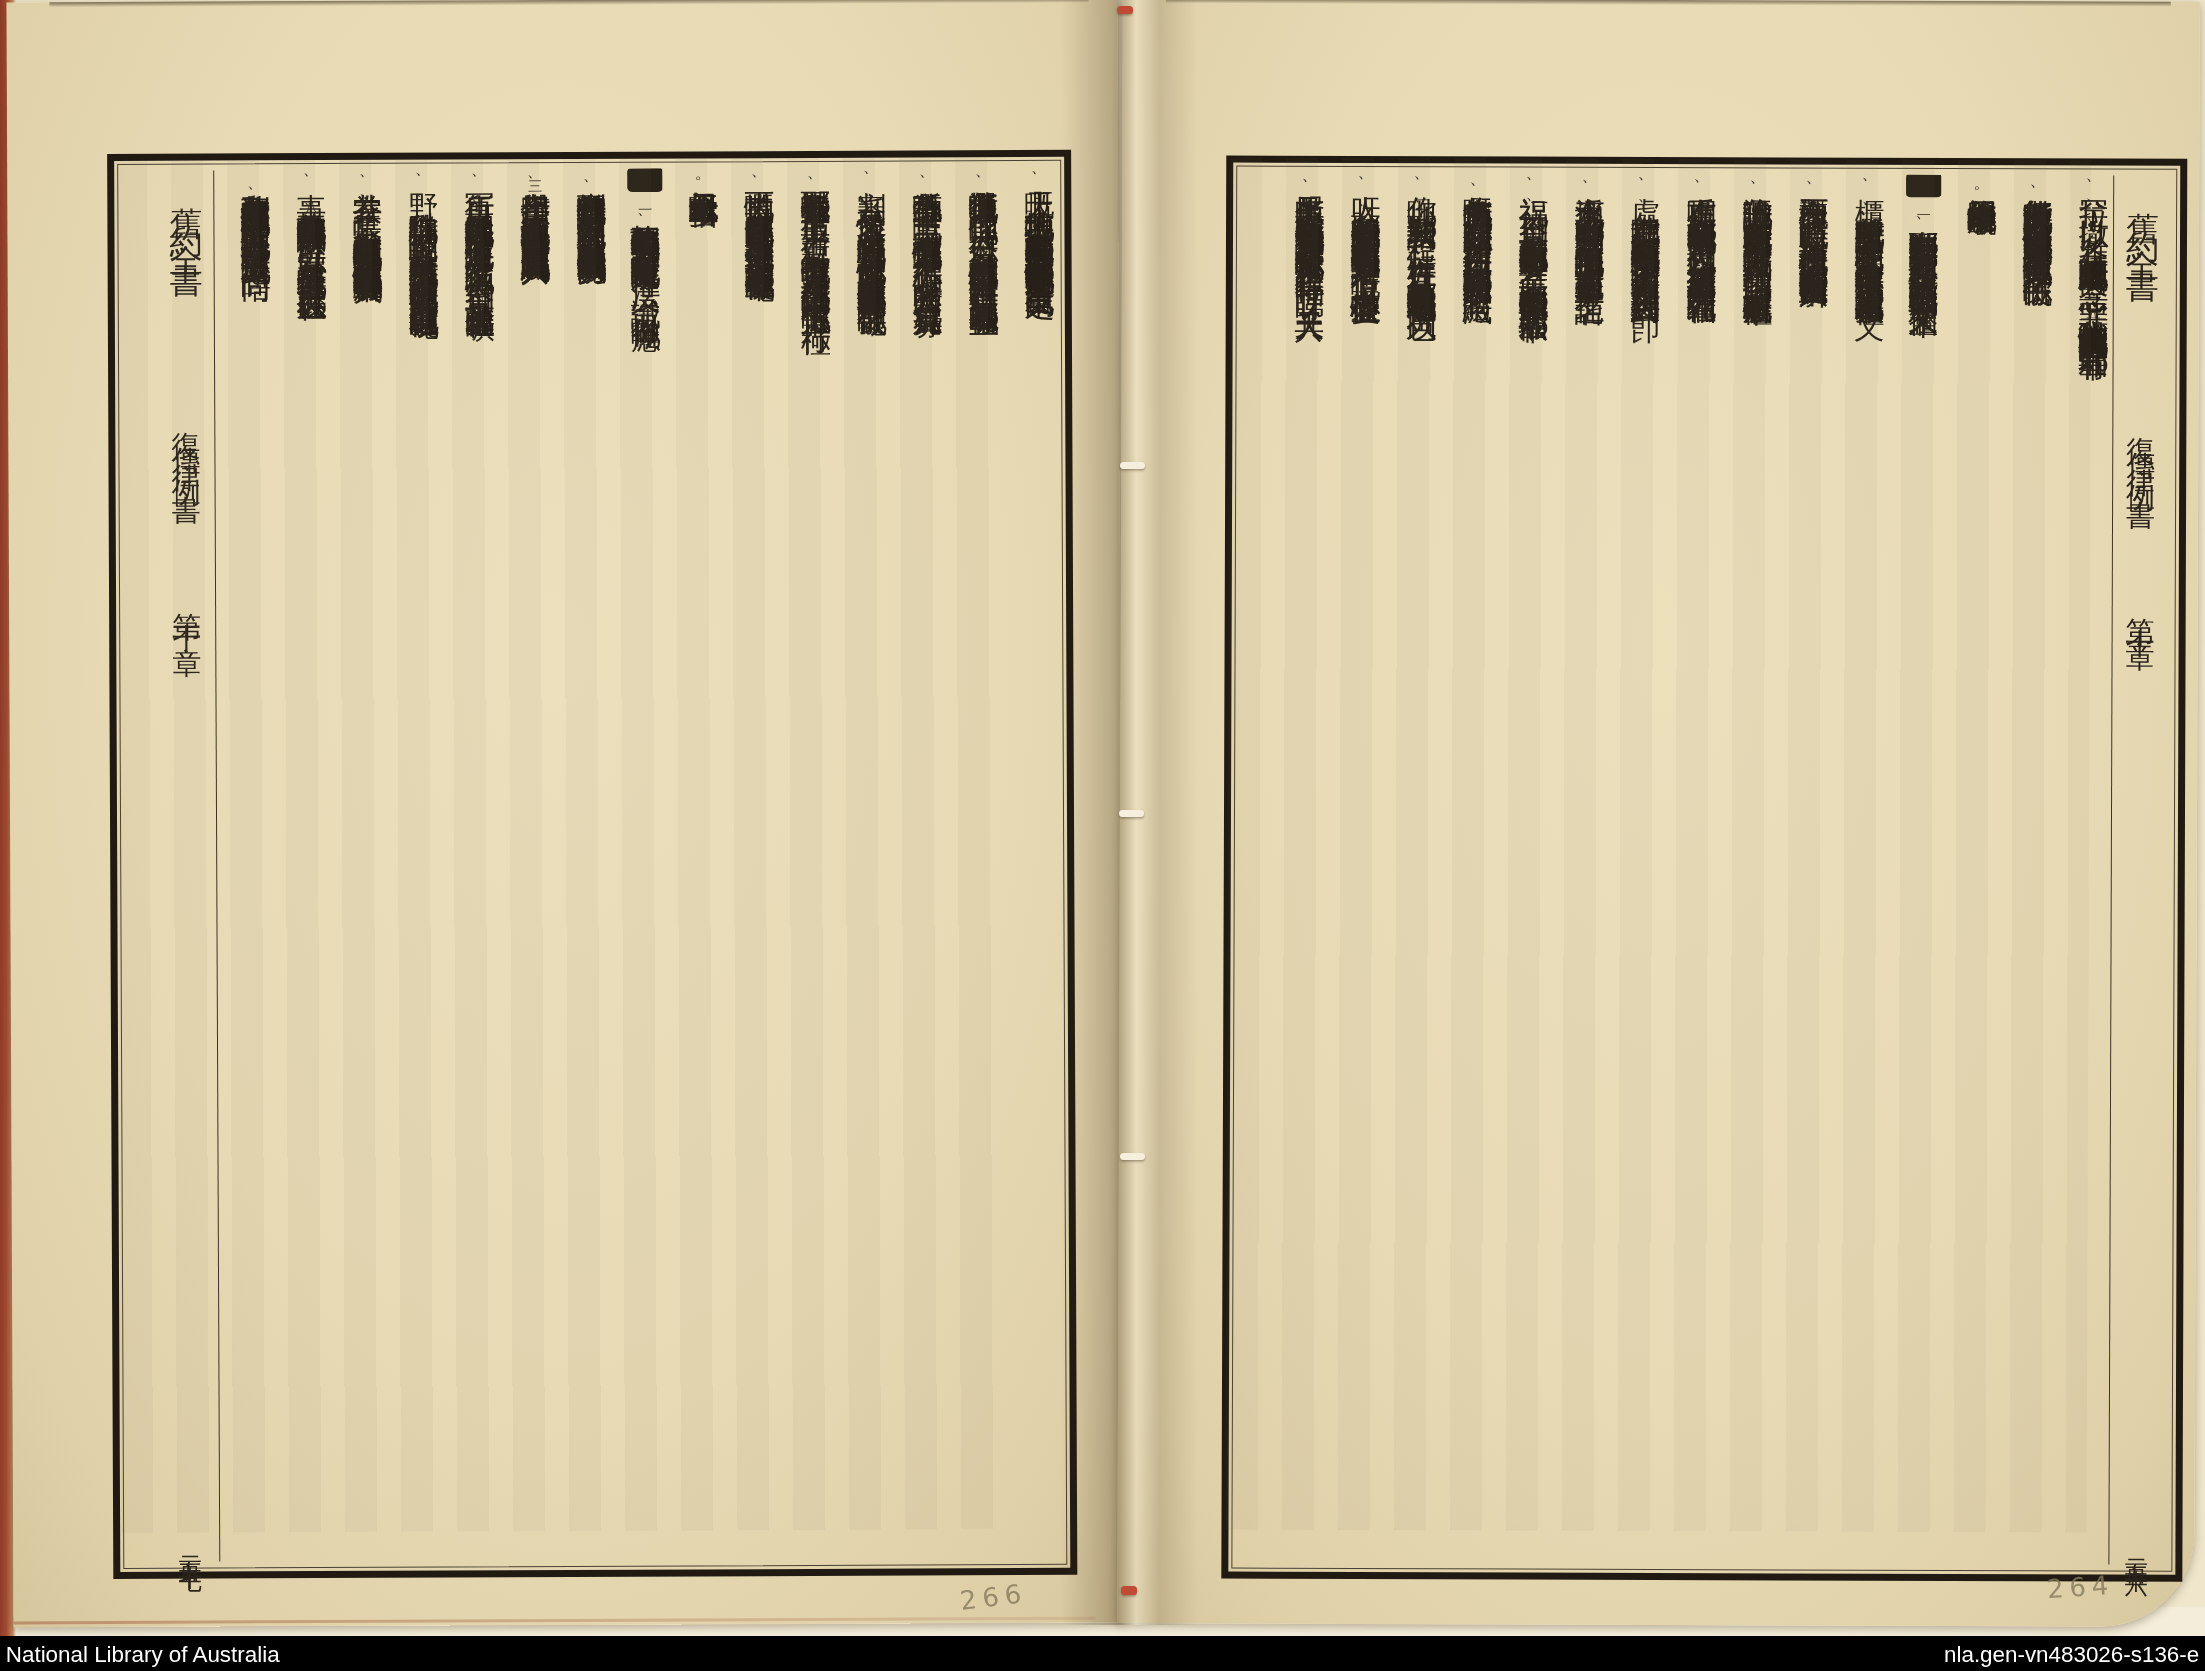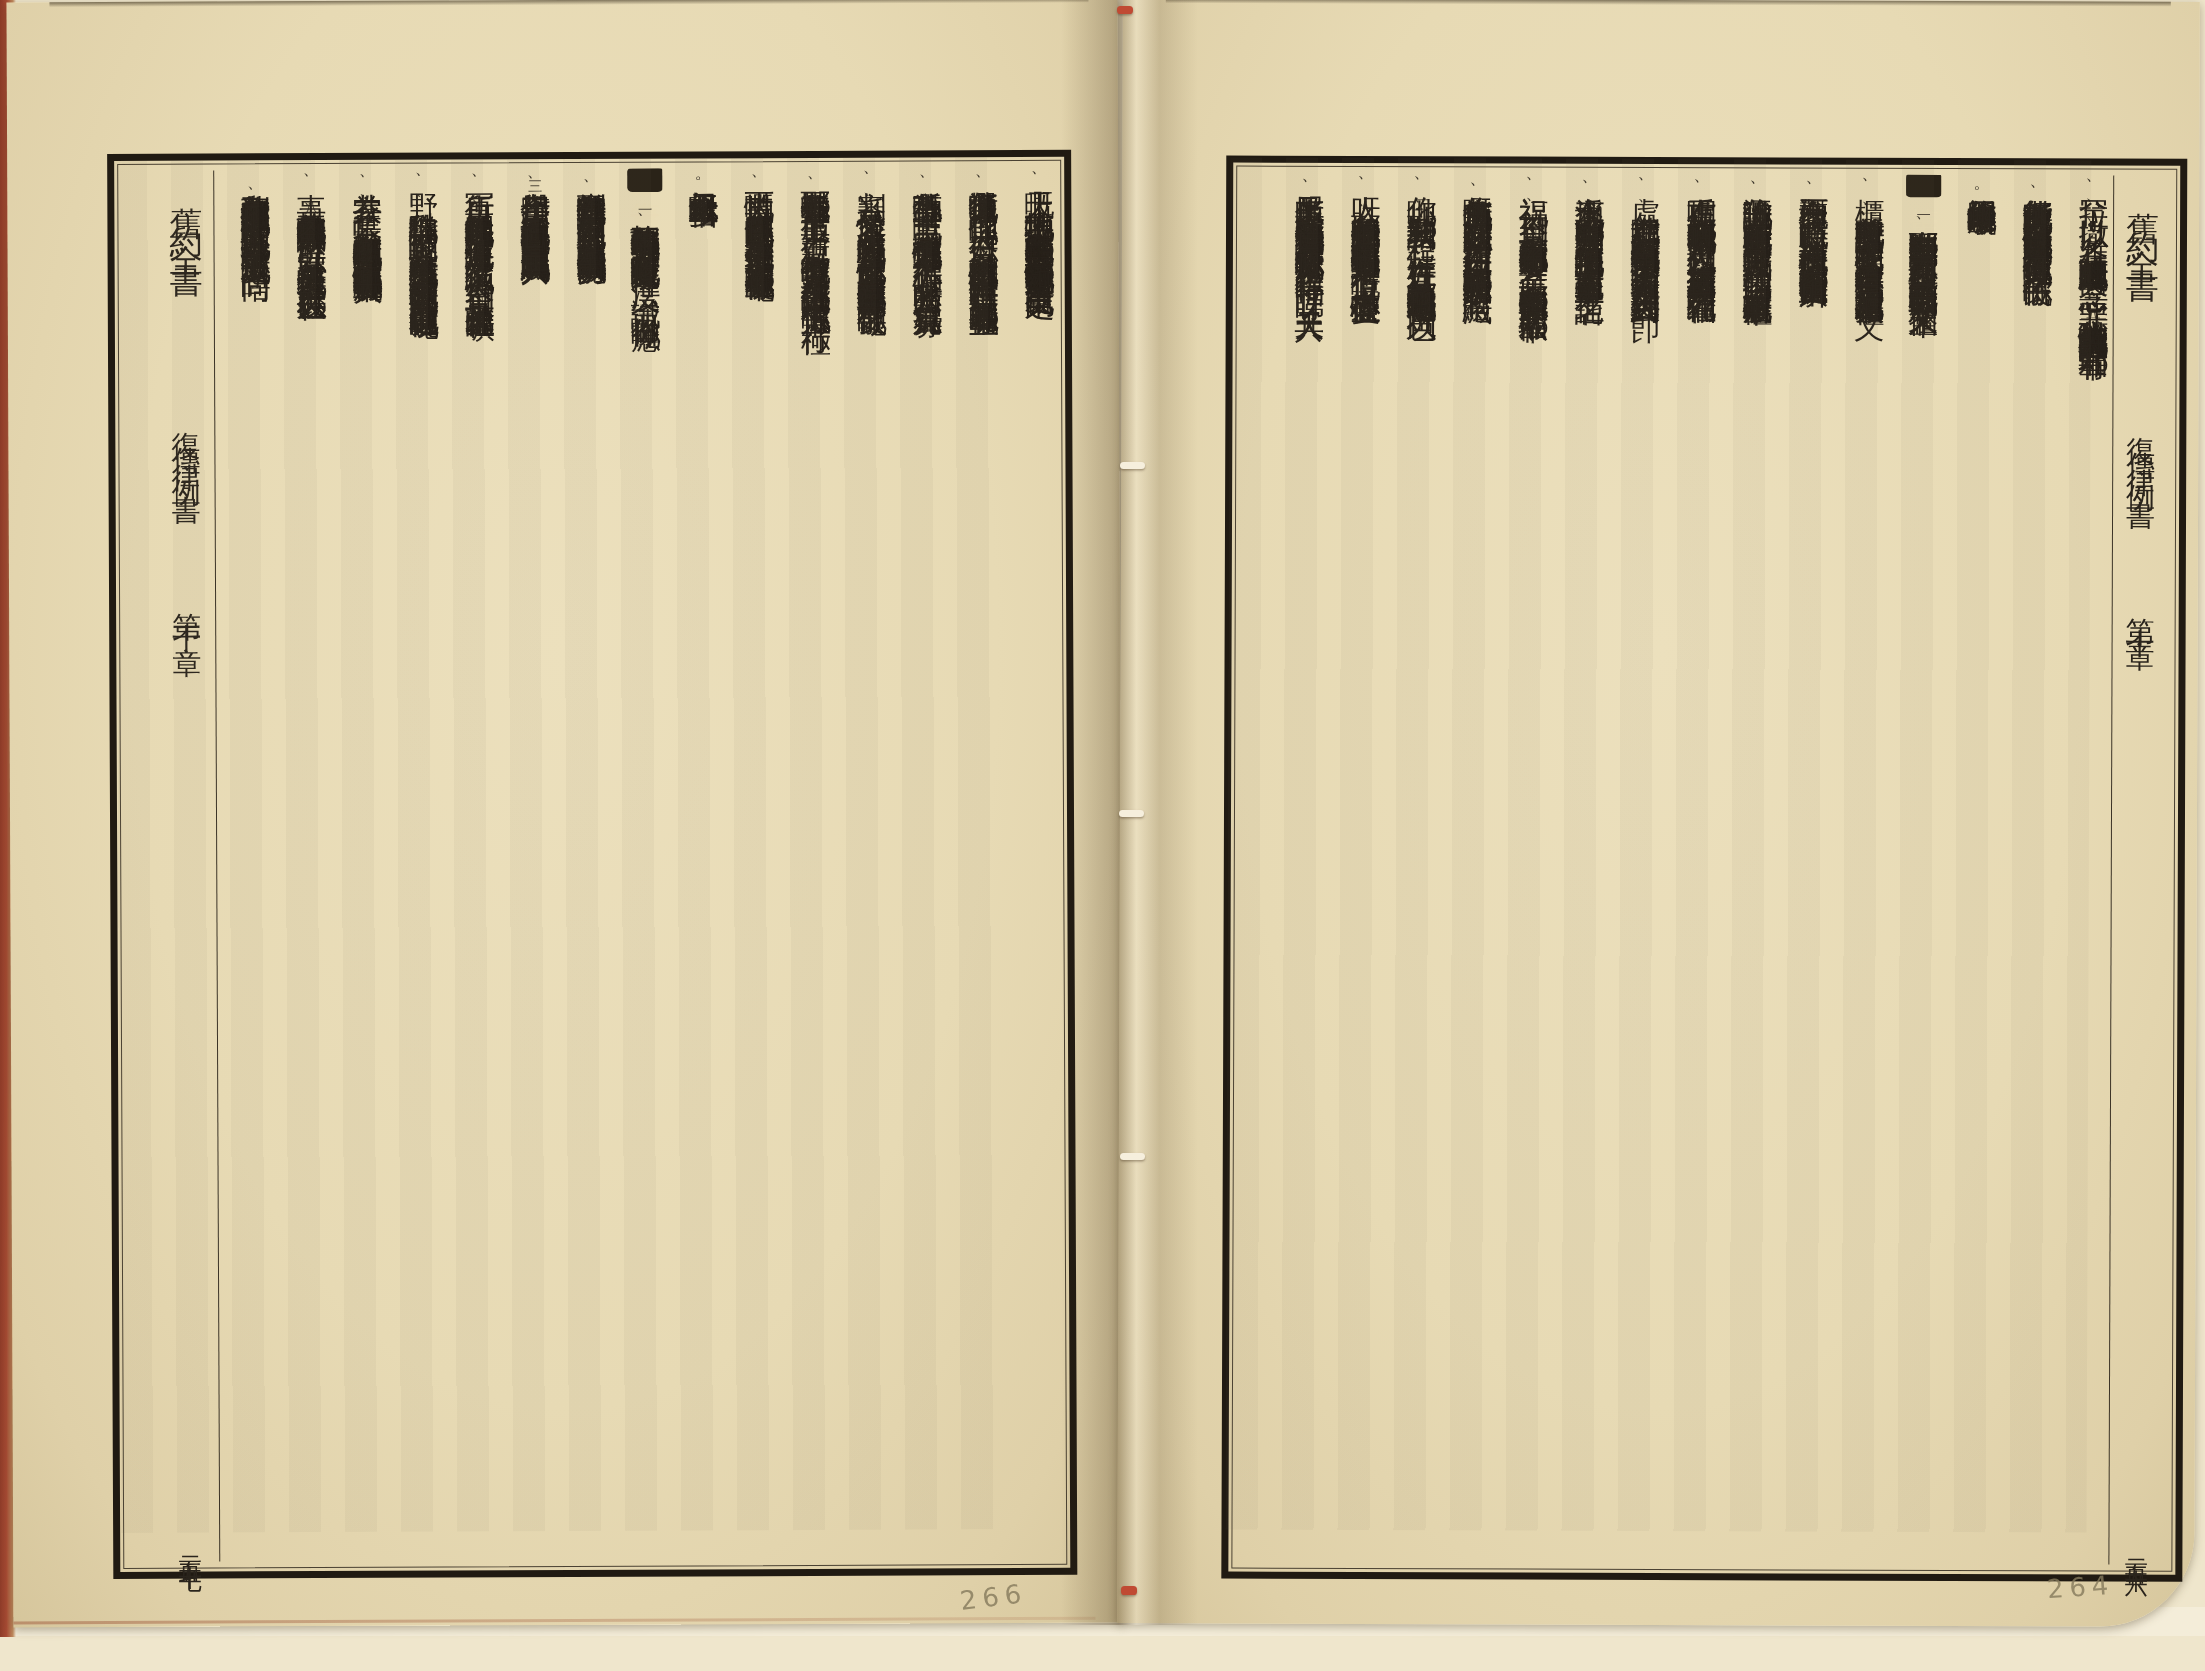--- a/index.html
+++ b/index.html
@@ -130,15 +130,19 @@
   <div class="fold"></div>
   <div class="stitch red" style="left:1117px;top:5.8px;"></div>
   <div class="stitch" style="left:1120px;top:462px;"></div>
   <div class="stitch" style="left:1119px;top:810px;"></div>
   <div class="stitch" style="left:1120px;top:1153px;"></div>
   <div class="stitch red" style="left:1121px;top:1586px;"></div>
 
   <div class="pencil pencil-left">266</div>
   <div class="pencil pencil-right">264</div>
 
+  <div class="footer-bar">
+    <span>National Library of Australia</span>
+    <span>nla.gen-vn483026-s136-e</span>
+  </div>
 
 </div>
 
 
 </body></html>

